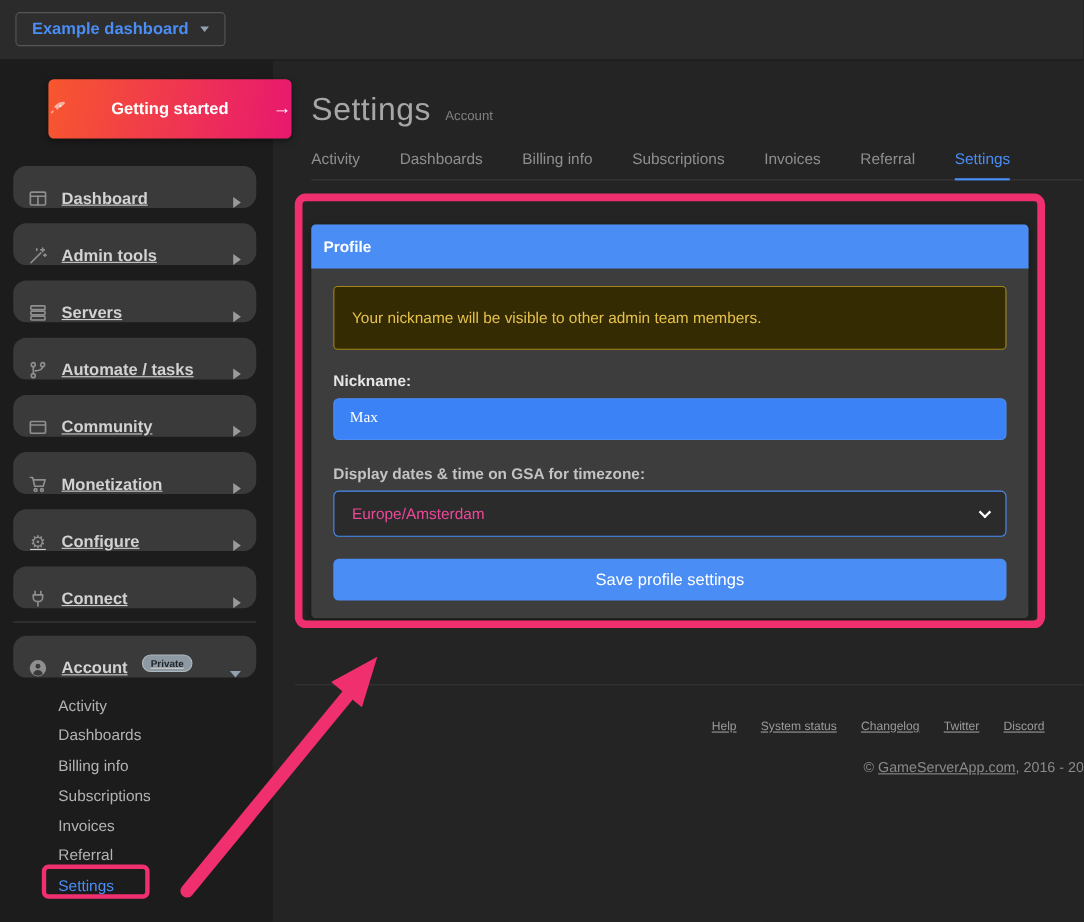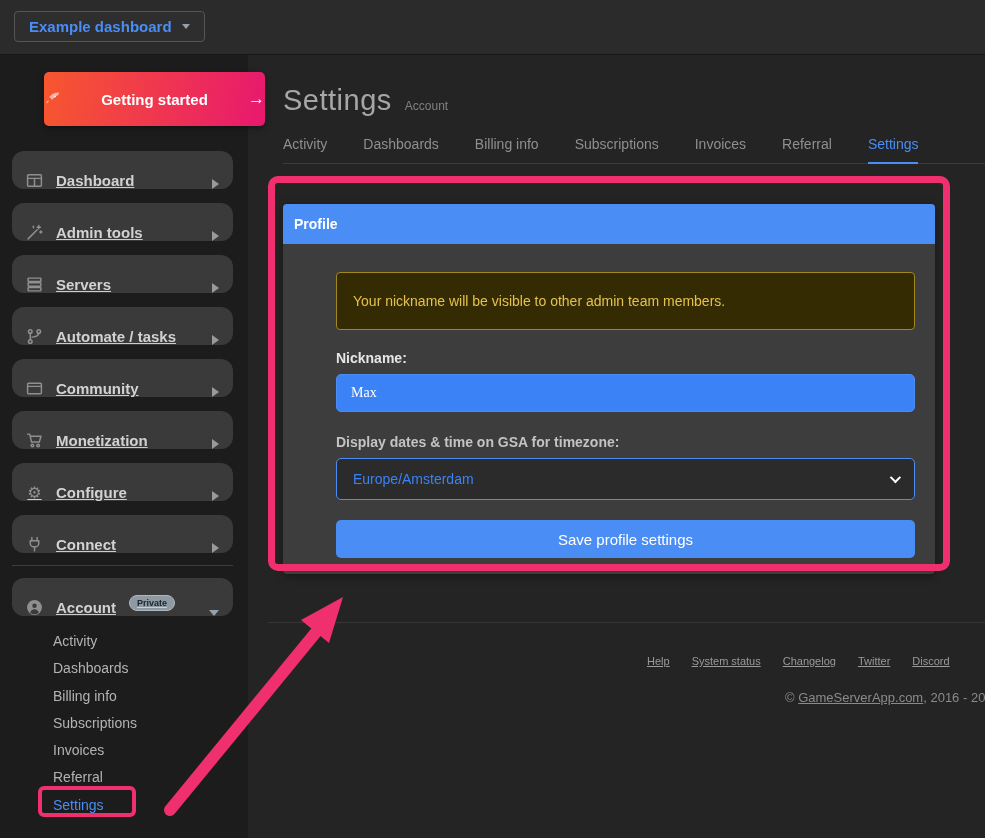--- a/index.html
+++ b/index.html
@@ -93,35 +93,35 @@
   }
   
   .panel{
     position:absolute;left:283px;top:204px;width:652px;
     background:#3d3d3d;border-radius:4px;box-shadow:0 2px 8px rgba(0,0,0,.35);
   }
   .panel-header{
     height:40px;background:var(--accent);border-radius:4px 4px 0 0;
     display:flex;align-items:center;padding:0 11px;color:#fff;font-size:14px;font-weight:bold;
   }
-  .panel-body{padding:28px 20px 16px 20px;margin-left:33px;}
+  .panel-body{padding:16px 20px 16px 20px;}
   .warning{
     background:var(--warning-bg);border:1px solid var(--warning-border);border-radius:4px;
     color:var(--warning-text);font-size:14px;padding:20px 16px;margin-bottom:20px;
   }
   .field-label{font-size:14px;font-weight:bold;color:#e6e6e6;margin-bottom:8px;}
   .field-label.dim{color:#c3c3c3;}
   .text-input{
     width:100%;height:38px;background:#3b82f6;border:1px solid var(--accent);border-radius:5px;
     color:#fff;font-size:14px;padding:0 14px;margin-bottom:22px;outline:none;
     font-family:Liberation Serif, serif;
   }
   .select{
     width:100%;height:42px;background:#2b2b2b;border:1px solid var(--accent);border-radius:5px;
-    color:#3b82f6;font-size:14px;padding:0 16px;margin-bottom:20px;
+    color:#ec4899;font-size:14px;padding:0 16px;margin-bottom:20px;
     display:flex;align-items:center;justify-content:space-between;cursor:pointer;
   }
   .chevron-down{
     width:8px;height:8px;border-right:2px solid #fff;border-bottom:2px solid #fff;
     transform:rotate(45deg) translateY(-2px);
   }
   .save-btn{
     width:100%;height:38px;background:var(--accent);border:none;border-radius:5px;
     color:#fff;font-size:15px;cursor:pointer;font-family:"Liberation Sans",sans-serif;
   }

